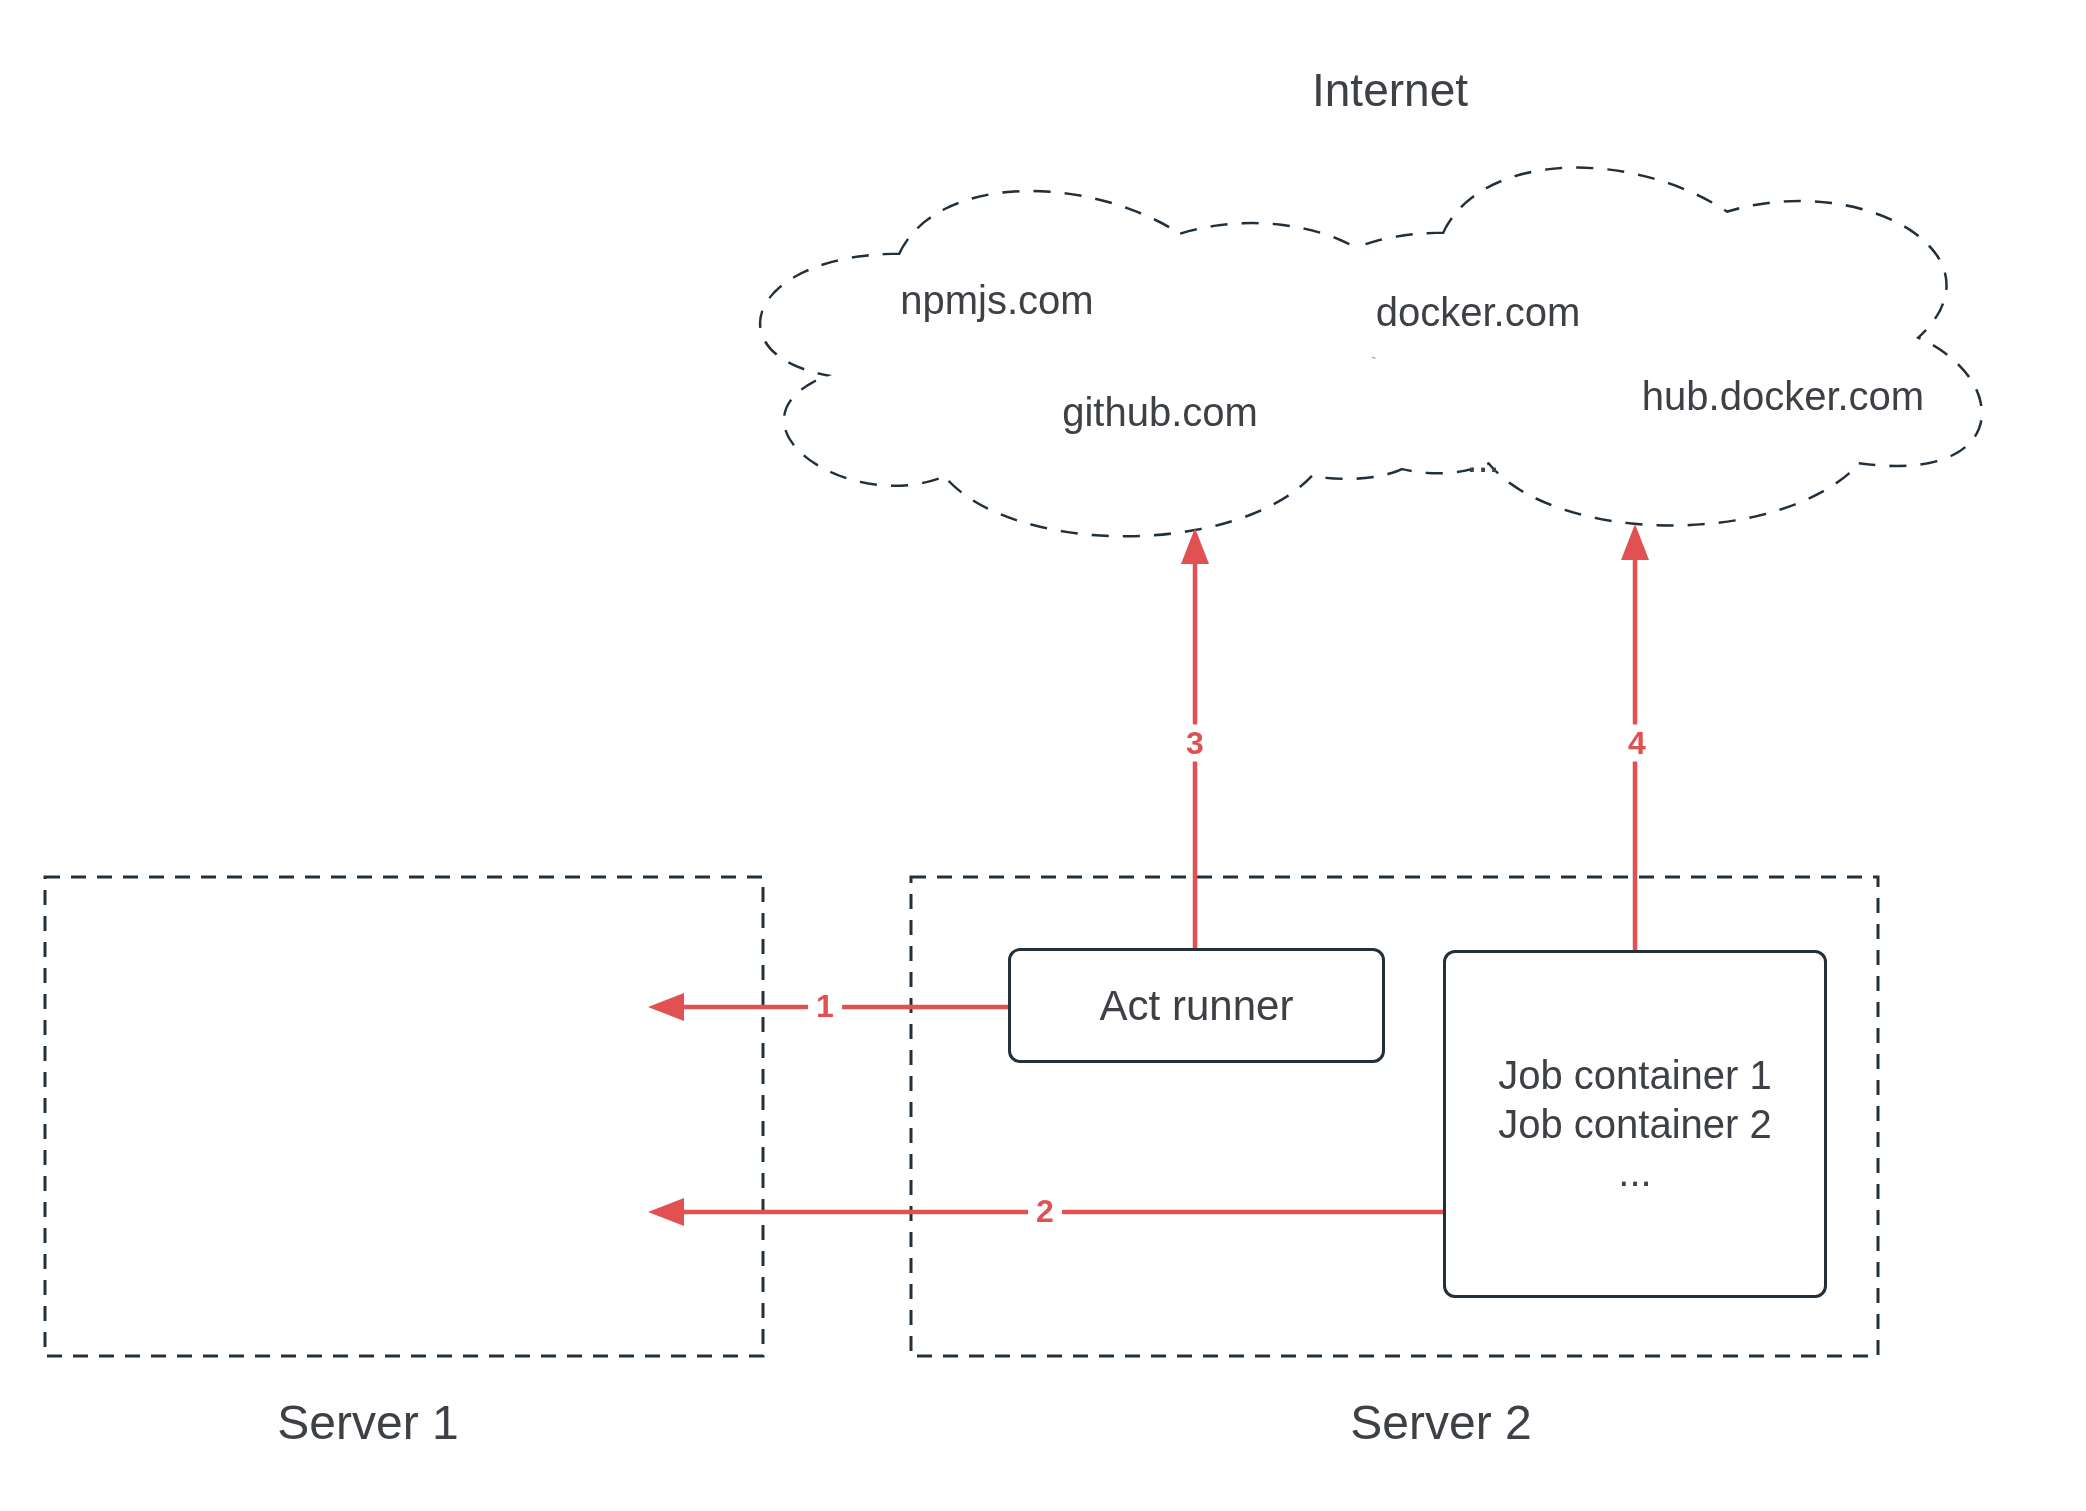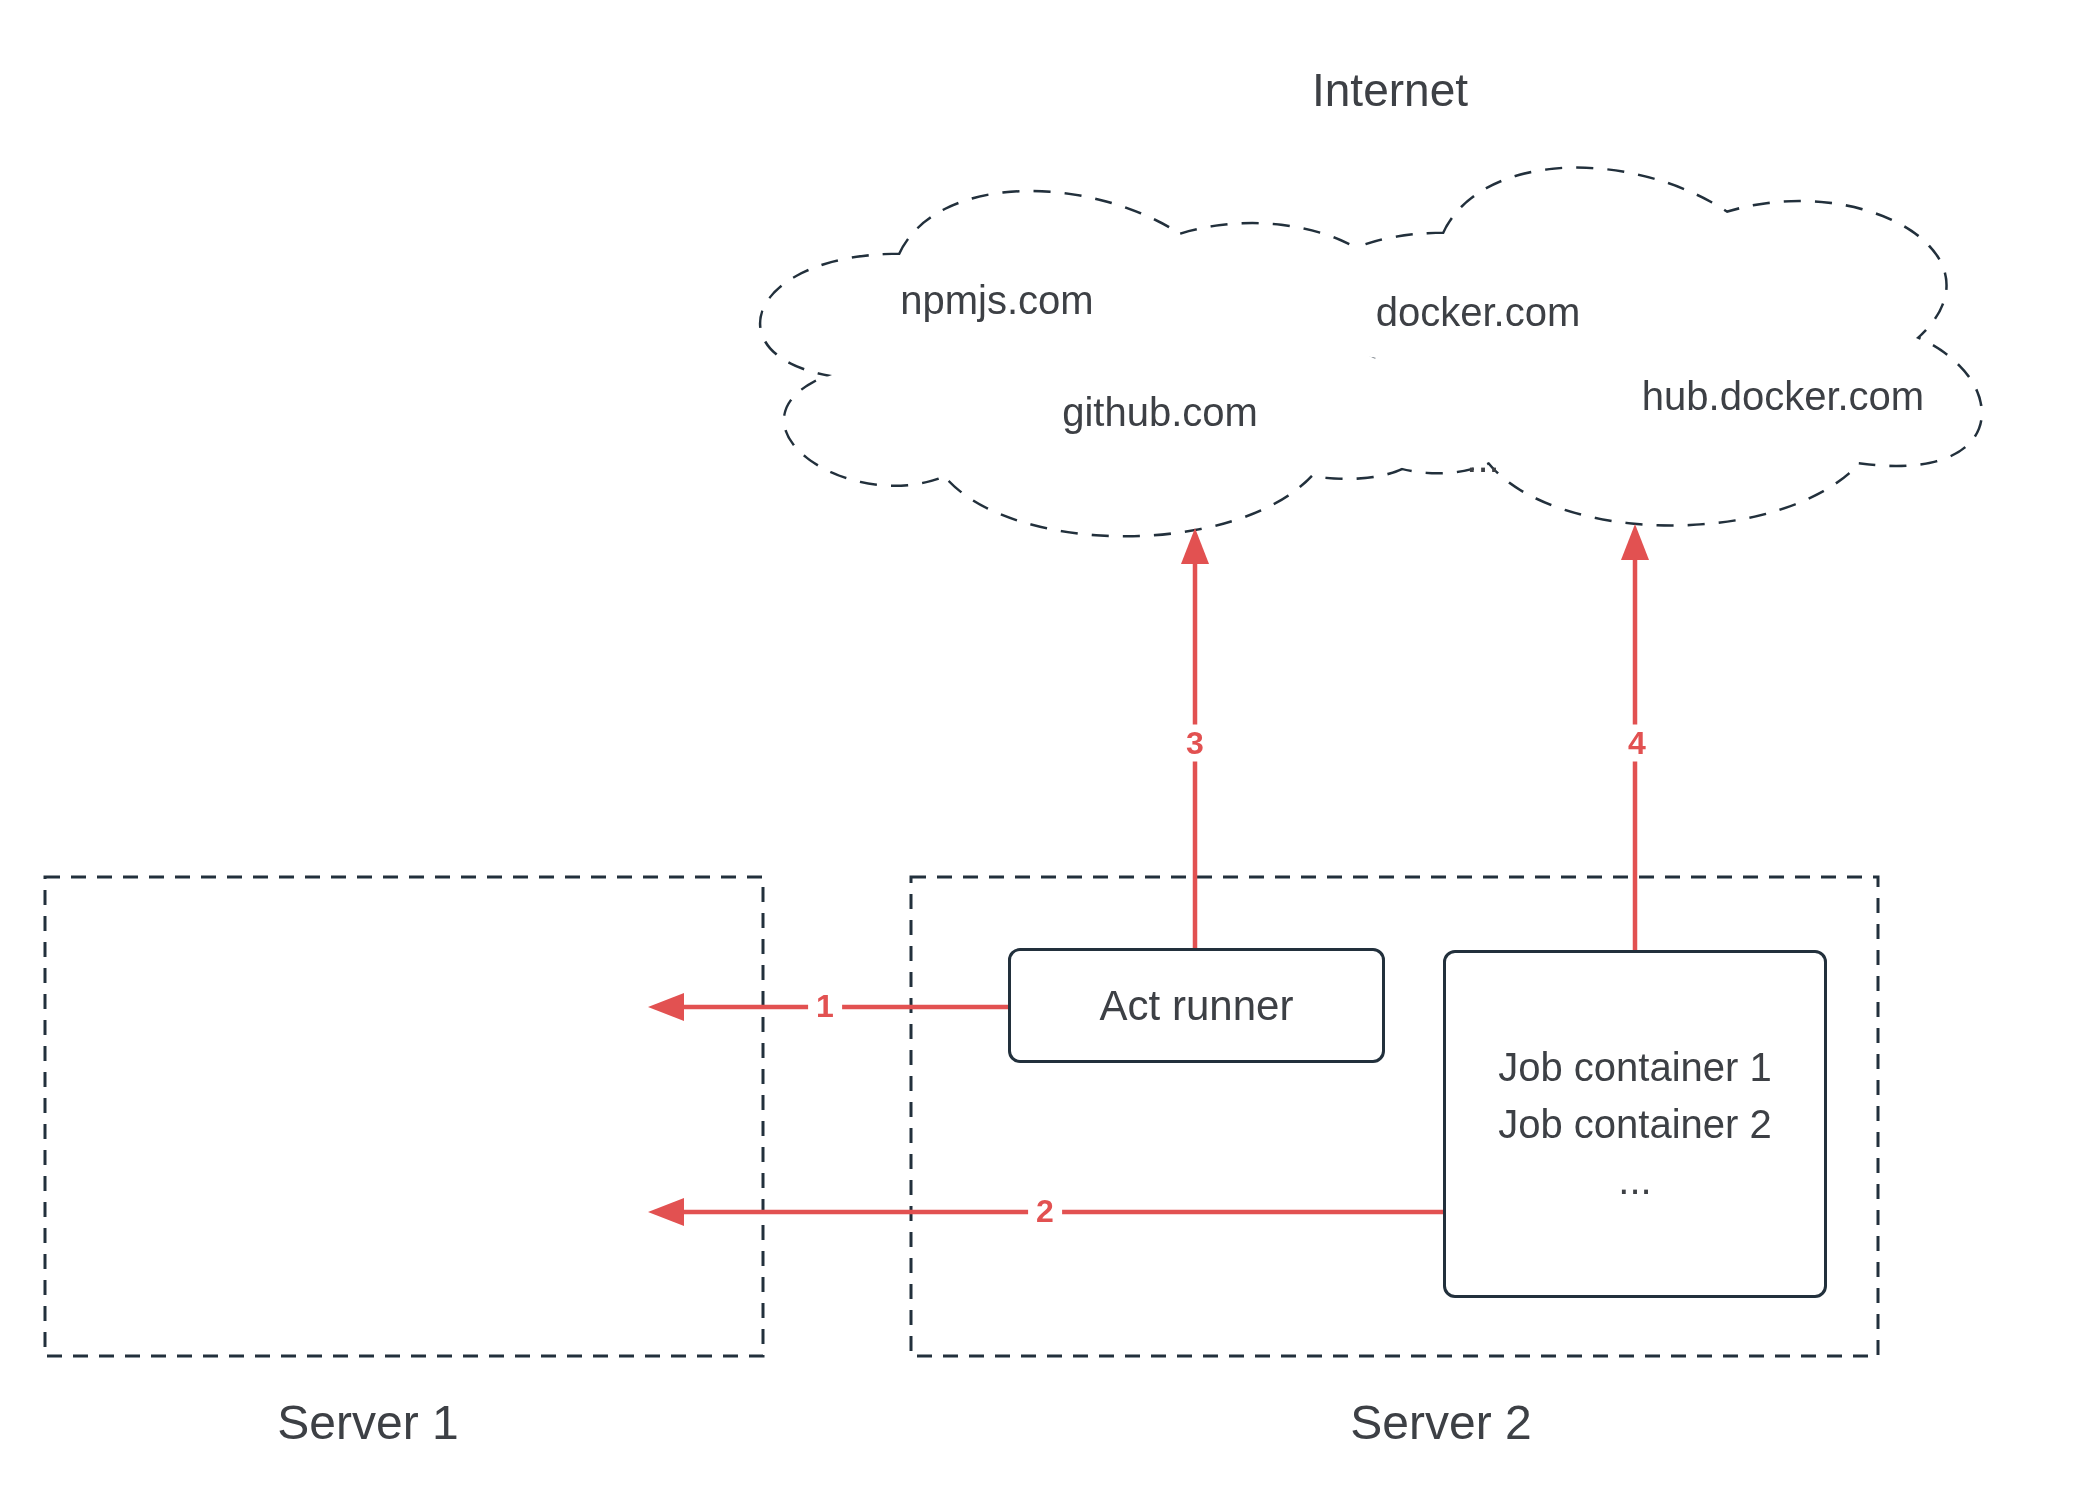--- a/index.html
+++ b/index.html
@@ -104,21 +104,21 @@
   <div class="label site-label" style="left:1160px; top:412px;">github.com</div>
   <div class="label site-label" style="left:1478px; top:312px;">docker.com</div>
   <div class="label site-label" style="left:1783px; top:396px;">hub.docker.com</div>
   <div class="label site-label" style="left:1483px; top:458px;">...</div>
 
 
   <div class="node" style="left:1008px; top:948px; width:377px; height:115px;">
     <span>Act runner</span>
   </div>
 
-  <div class="node" style="left:1443px; top:950px; width:384px; height:348px;gap:8px;">
+  <div class="node" style="left:1443px; top:950px; width:384px; height:348px;">
     <span class="line">Job container 1</span>
     <span class="line">Job container 2</span>
     <span class="line">...</span>
   </div>
 
   <div class="label server-label" style="left:368px; top:1422px;">Server 1</div>
   <div class="label server-label" style="left:1441px; top:1422px;">Server 2</div>
 
   <div class="edge-num" style="left:825px; top:1006px;">1</div>
   <div class="edge-num" style="left:1045px; top:1211px;">2</div>

